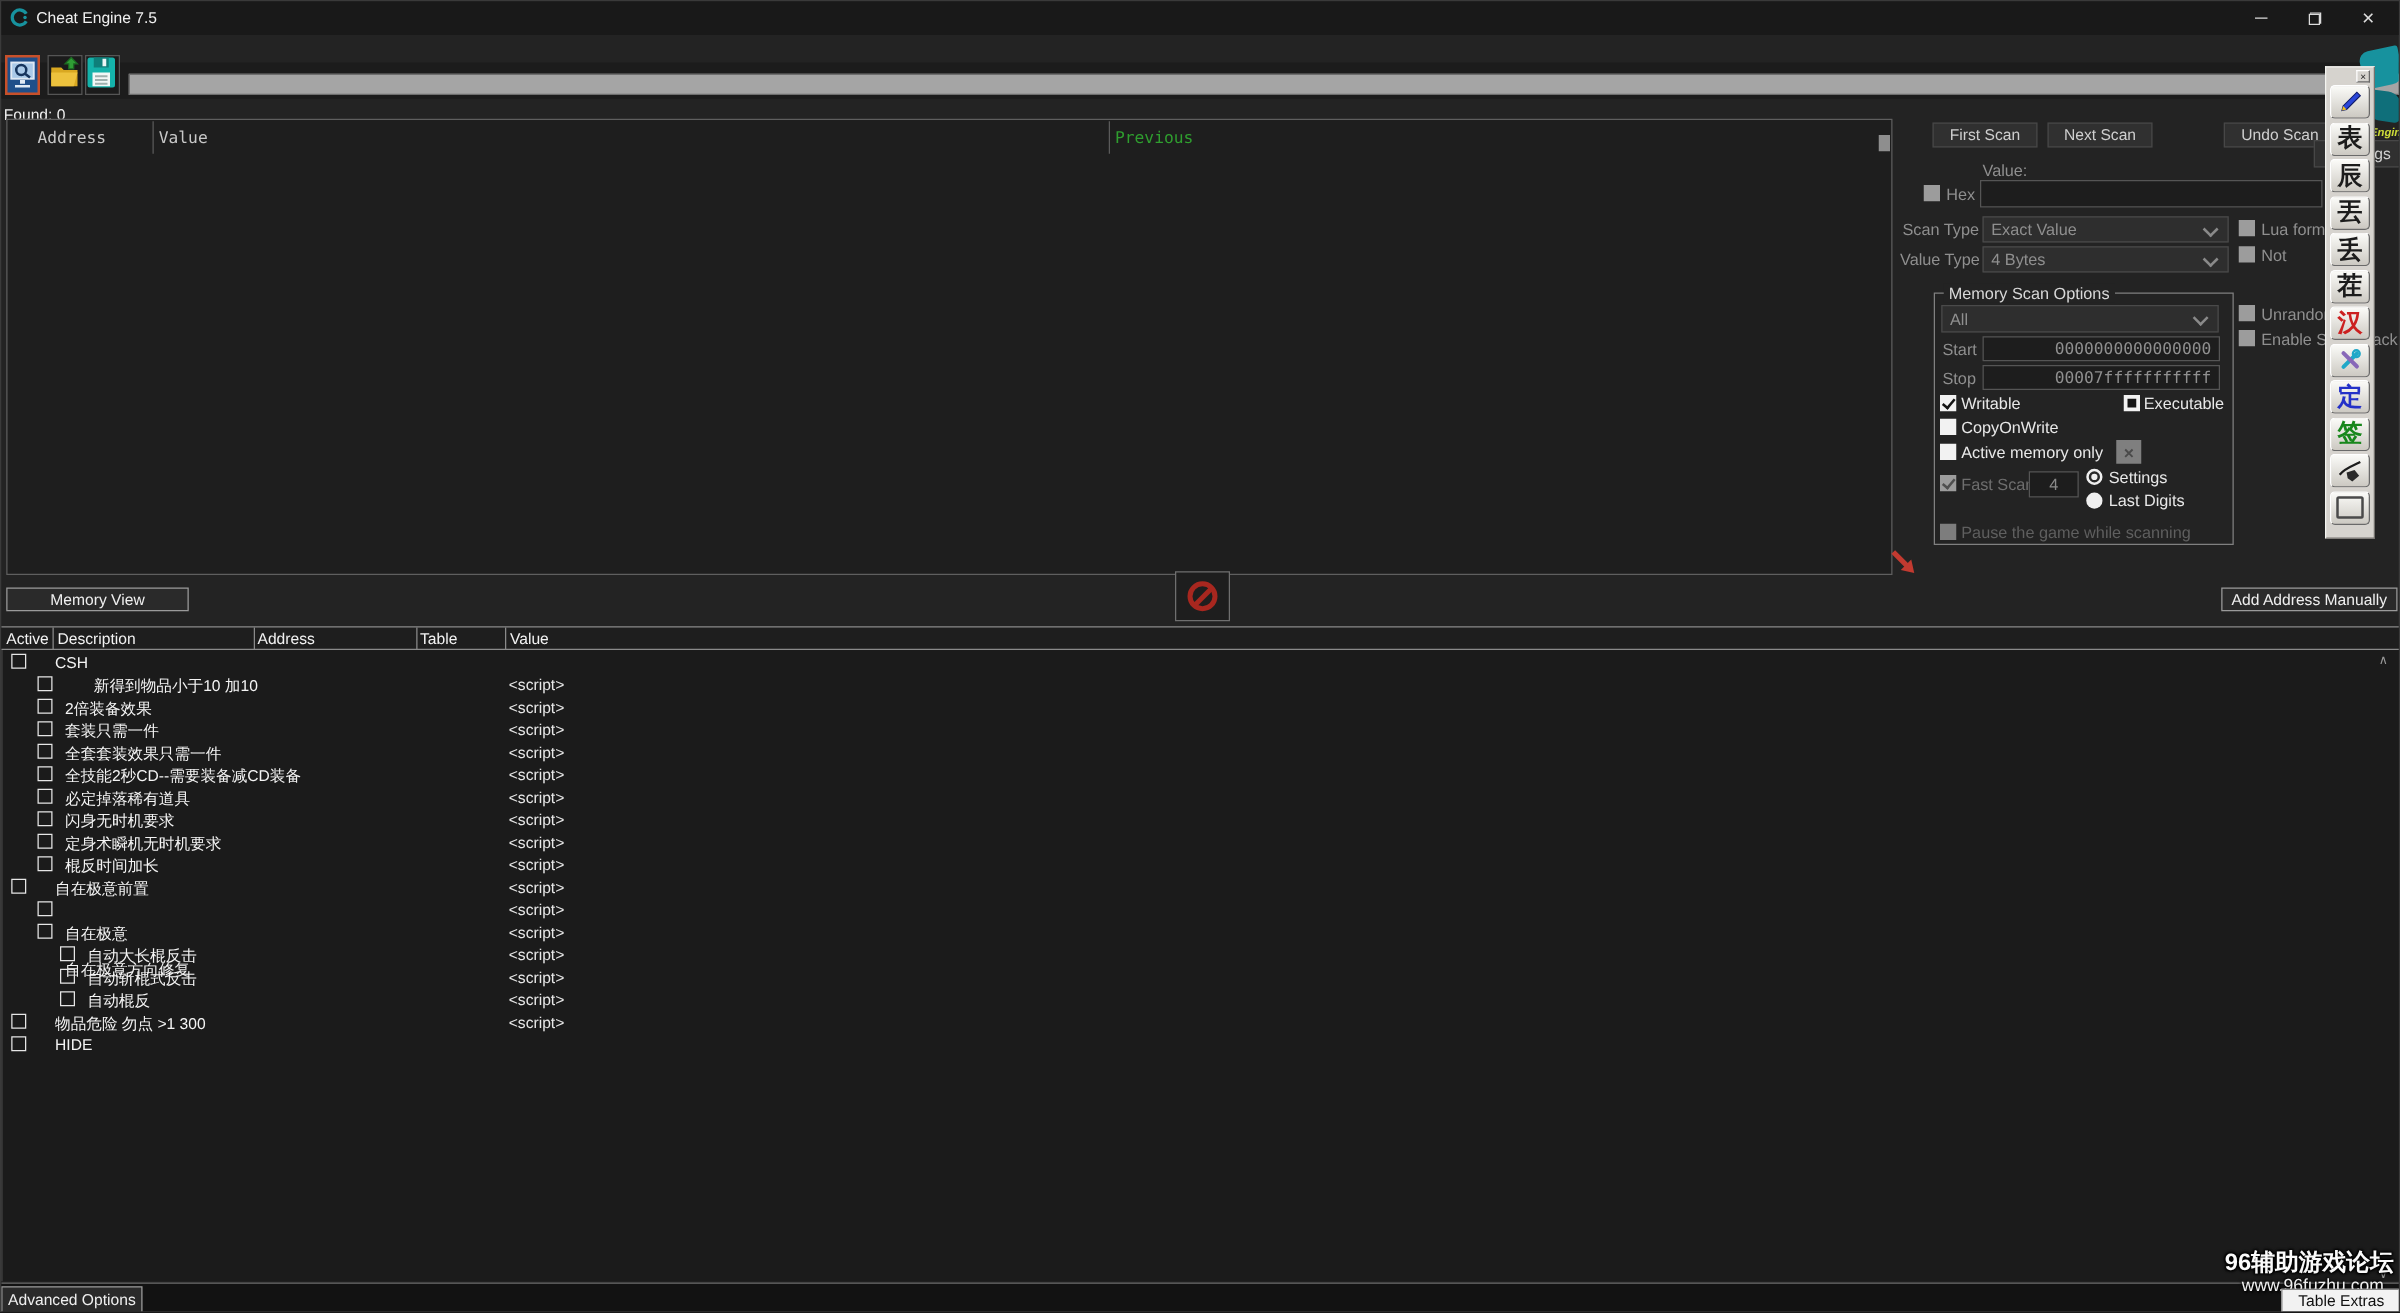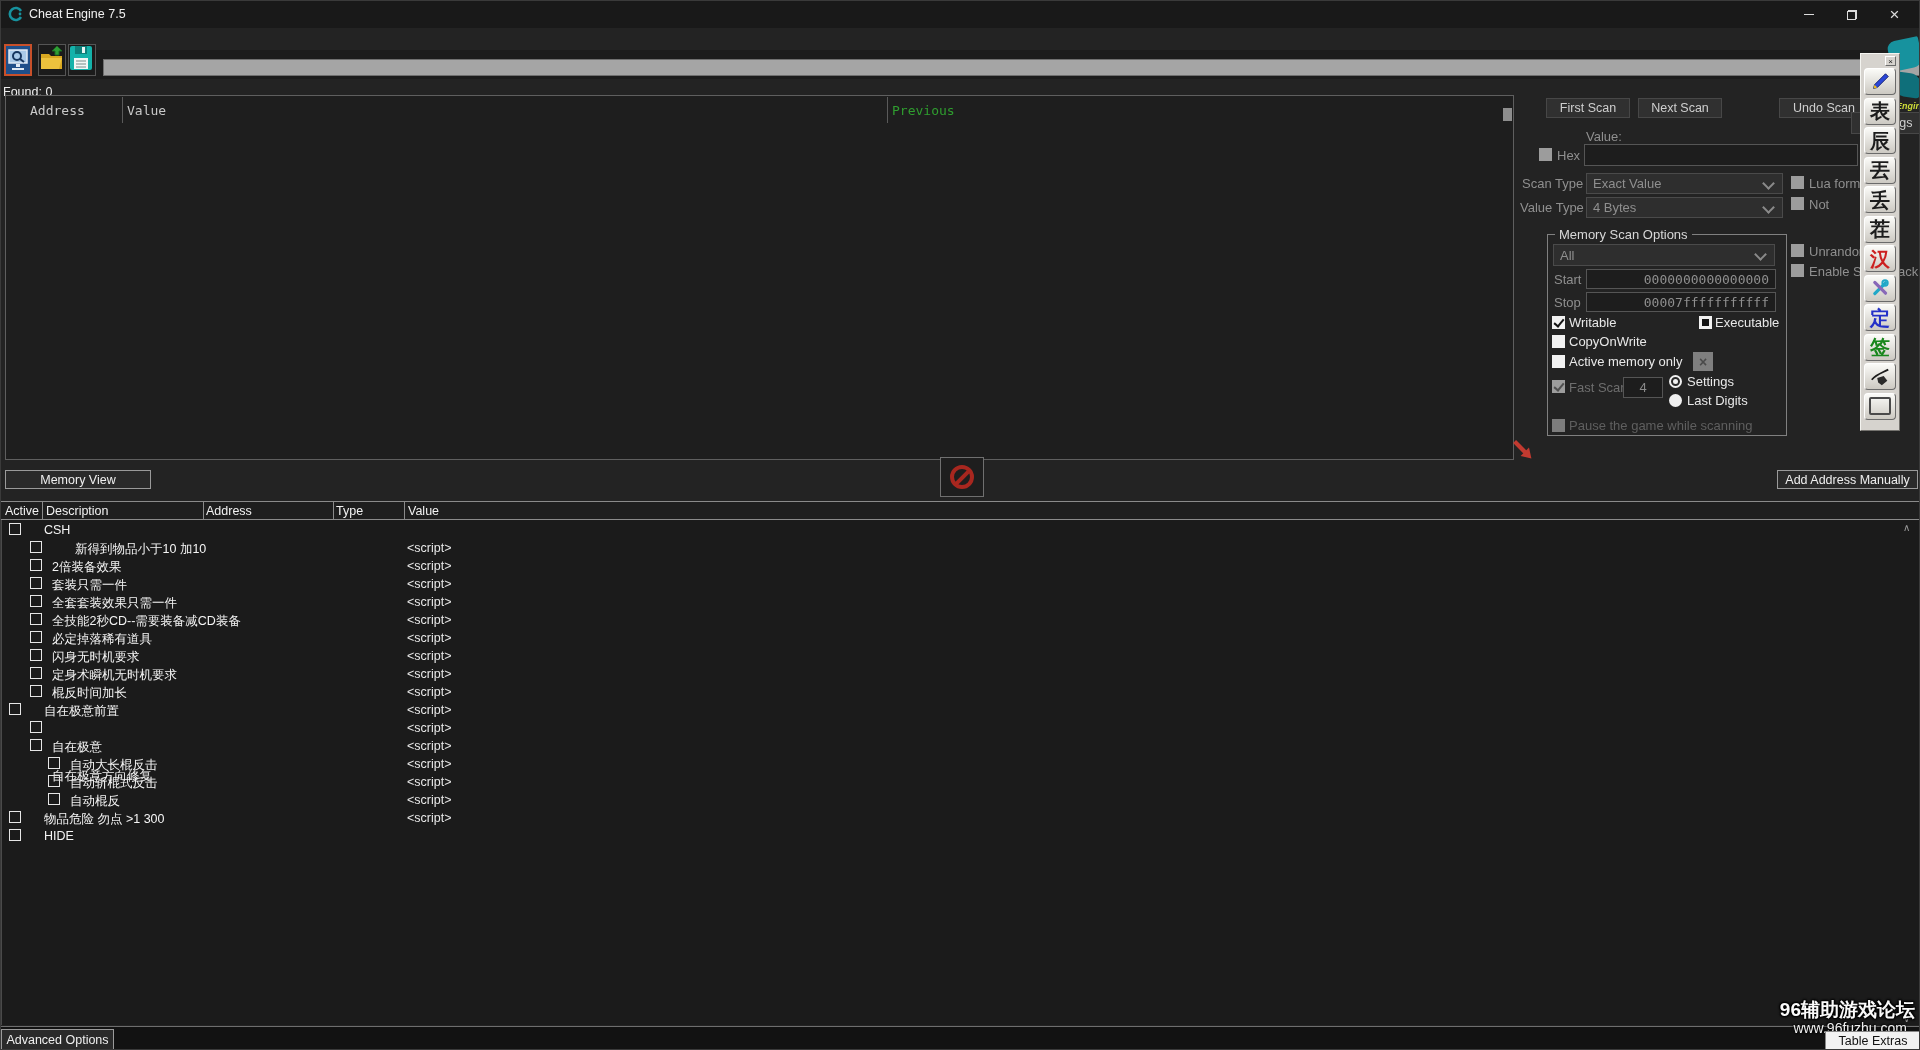--- a/index.html
+++ b/index.html
@@ -228,21 +228,21 @@
   <div class="abs" id="nocircle">
       <div class="ring"></div>
     </div>
   <div class="abs" id="gripdots">■ ■ ■ ■ ■ ■ ■</div>
   <div class="btn outlined" style="left:1776px;top:469px;width:141px;height:19px">Add Address Manually</div>
 
   <div class="abs" id="tableheader">
     <span class="th" style="left:4px">Active</span>
     <span class="th" style="left:45px">Description</span>
     <span class="th" style="left:205px">Address</span>
-    <span class="th" style="left:335px">Type</span>
+    <span class="th" style="left:335px">Table</span>
     <span class="th" style="left:407px">Value</span>
     <div class="thdiv" style="left:41px"></div>
     <div class="thdiv" style="left:202px"></div>
     <div class="thdiv" style="left:332px"></div>
     <div class="thdiv" style="left:403px"></div>
   </div>
   <div class="abs" id="tablebody">
       <div class="trow" style="top: 1px;">
       <span class="tcb" style="left: 7px;"></span>
       <span class="tdesc" style="left: 42px;">CSH</span>

